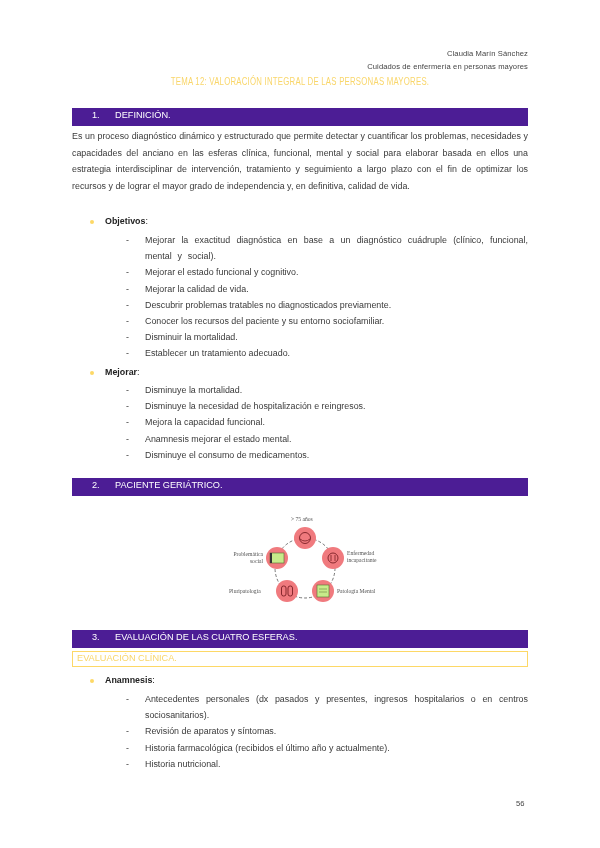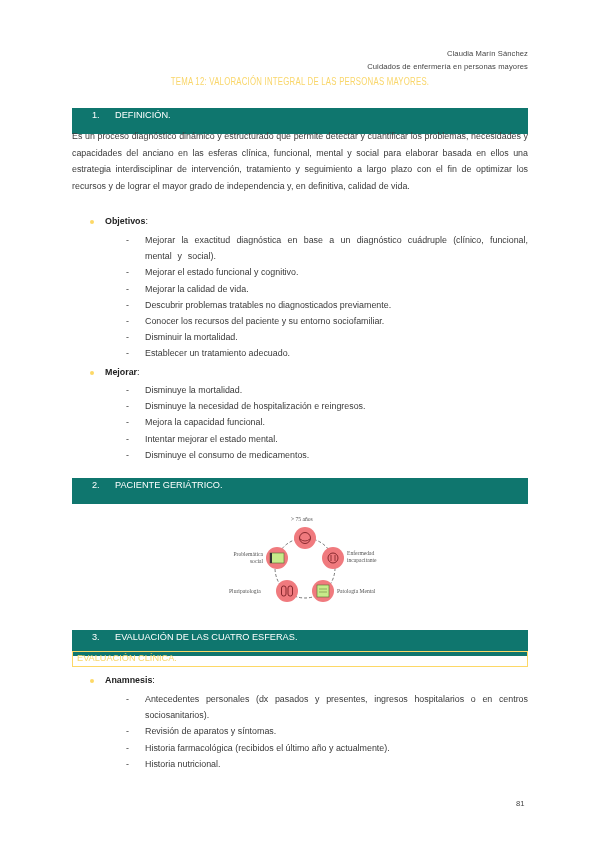--- a/index.html
+++ b/index.html
@@ -13,22 +13,22 @@
   }
   .h-author { top: 38px; }
   .h-course { top: 51px; }
   .doc-title {
     position: absolute; top: 76px; left: 0; width: 600px; text-align: center;
     font-family: "Liberation Sans Narrow", "Liberation Sans", sans-serif;
     font-size: 10px; color: #f9d66a; letter-spacing: 0.3px; transform: scaleX(0.78);
     text-transform: uppercase;
   }
   .section-bar {
-    position: absolute; left: 72px; width: 456px; height: 26px;
-    background: #0f766e; color: #ffffff; font-size: 9.2px;
+    position: absolute; left: 72px; width: 456px; height: 18px;
+    background: #4c1d95; color: #ffffff; font-size: 9.2px;
     line-height: 14px; box-sizing: border-box; padding-left: 20px;
   }
   .section-bar .num { display: inline-block; width: 23px; }
   .subsection-box {
     position: absolute; left: 72px; width: 456px; height: 16px;
     border: 1.5px solid #fdd866; box-sizing: border-box;
     color: #f9d66a; font-size: 9.2px; line-height: 13px; padding-left: 4px;
   }
   .para {
     position: absolute; left: 72px; width: 456px; font-size: 8.9px;
@@ -85,21 +85,21 @@
 </div>
 
 <div class="bullet" style="top:367px;">
   <span class="dot"></span>
   <span class="lbl"><span>Mejorar</span><span class="colon">:</span></span>
 </div>
 <div class="dash-list" style="top:382px;">
   <div class="dash-item"><span class="dash">-</span><span>Disminuye la mortalidad.</span></div>
   <div class="dash-item"><span class="dash">-</span><span>Disminuye la necesidad de hospitalización e reingresos.</span></div>
   <div class="dash-item"><span class="dash">-</span><span>Mejora la capacidad funcional.</span></div>
-  <div class="dash-item"><span class="dash">-</span><span>Intentar mejorar el estado mental.</span></div>
+  <div class="dash-item"><span class="dash">-</span><span>Anamnesis mejorar el estado mental.</span></div>
   <div class="dash-item"><span class="dash">-</span><span>Disminuye el consumo de medicamentos.</span></div>
 </div>
 
 <div class="section-bar" style="top:478px;">
   <span class="num">2.</span><span>PACIENTE GERIÁTRICO.</span>
 </div>
 
 <div class="diagram">
   <svg width="180" height="100" viewBox="0 0 180 100">
     <circle cx="90" cy="56" r="30" fill="none" stroke="#555" stroke-width="0.8" stroke-dasharray="3,2"></circle>
@@ -151,13 +151,13 @@
   <span class="dot"></span>
   <span class="lbl"><span>Anamnesis</span><span class="colon">:</span></span>
 </div>
 <div class="dash-list" style="top:691px;">
   <div class="dash-item wide"><span class="dash">-</span><span>Antecedentes personales (dx pasados y presentes, ingresos hospitalarios o en centros sociosanitarios).</span></div>
   <div class="dash-item"><span class="dash">-</span><span>Revisión de aparatos y síntomas.</span></div>
   <div class="dash-item"><span class="dash">-</span><span>Historia farmacológica (recibidos el último año y actualmente).</span></div>
   <div class="dash-item"><span class="dash">-</span><span>Historia nutricional.</span></div>
 </div>
 
-<div class="page-num">81</div>
+<div class="page-num">56</div>
 
 </body></html>

